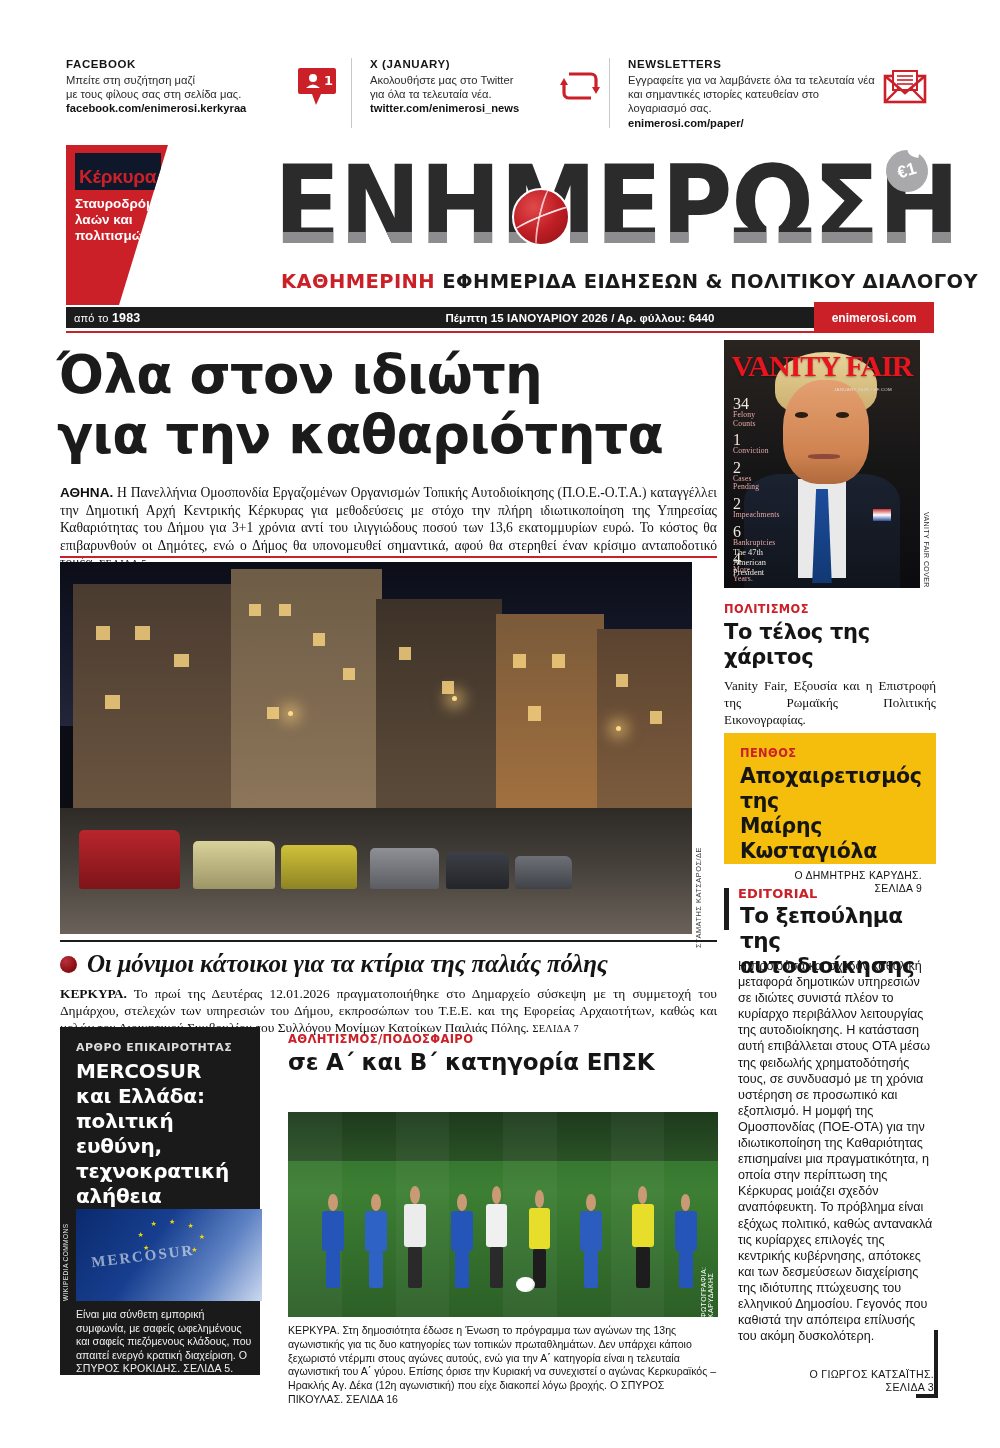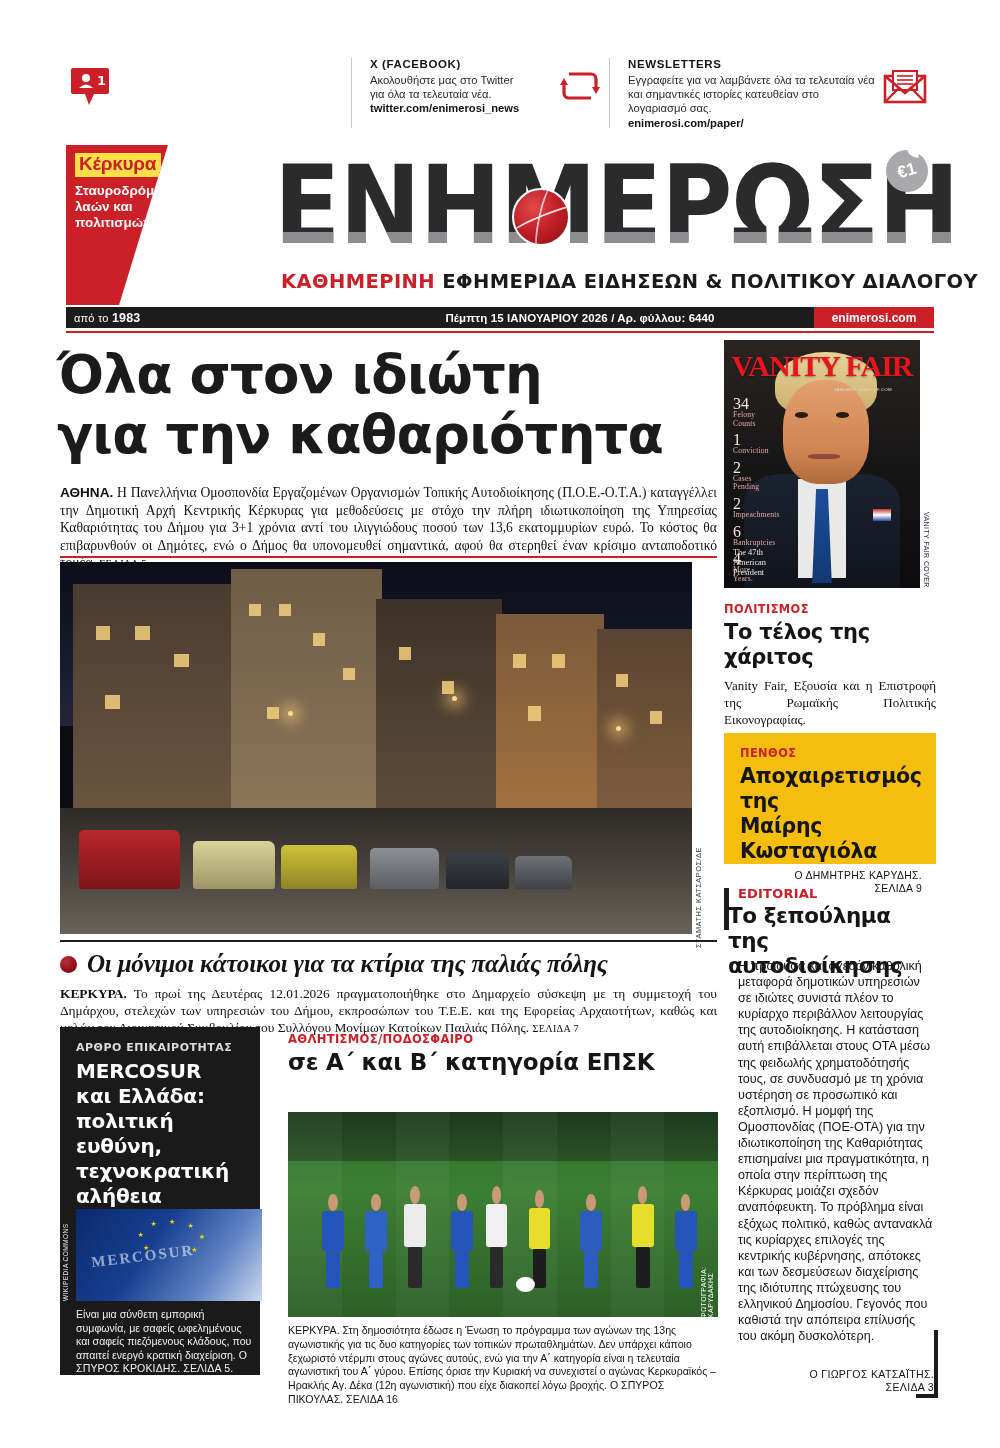--- a/index.html
+++ b/index.html
@@ -32,22 +32,22 @@
   
   .masthead { position: absolute; left: 66px; top: 140px; width: 868px; height: 190px; }
   .flag {
     position: absolute; left: 0; top: 5px; width: 102px; height: 160px;
     background: #cc2028;
     clip-path: polygon(0 0, 100% 0, 52% 100%, 0 100%);
     color: #fff; padding: 8px 9px 0 9px;
   }
   .flag-title {
     font-size: 19px; font-weight: bold; letter-spacing: -0.3px;
-    background: #fde047; color: #cc2028; display: inline-block;
-    padding: 0 5px 2px 4px; margin-bottom: 6px;
+    background: #0f172a; color: #cc2028; display: inline-block;
+    padding: 13px 5px 2px 4px; margin-bottom: 6px;
   }
   .flag-sub { font-size: 13.5px; line-height: 16px; font-weight: bold; }
 
   .logo-wrap { position: absolute; left: 208px; top: 10px; width: 660px; height: 160px; }
   .logo-word {
     position: relative; font-size: 108px; font-weight: bold; letter-spacing: -1px;
     line-height: 112px; color: #2b2b2b; white-space: nowrap;
     font-family: "DejaVu Sans", sans-serif; font-stretch: condensed;
   }
   .logo-clip {
@@ -92,21 +92,21 @@
   
   .datebar {
     position: absolute; left: 66px; top: 307px; width: 868px; height: 21px;
     background: #1c1c1c; color: #fff; display: flex; align-items: center;
     font-size: 11px;
   }
   .db-left { padding-left: 8px; width: 280px; letter-spacing: .2px; }
   .db-left b { font-size: 12.5px; }
   .db-center { flex: 1; text-align: center; font-weight: bold; font-size: 11.5px; letter-spacing: .1px; }
   .db-right {
-    width: 120px; height: 21px; background: #cc2028; color: #fff;
+    width: 120px; height: 31px; background: #cc2028; color: #fff;
     display: flex; align-items: center; justify-content: center;
     font-weight: bold; font-size: 12px;
   }
   .datebar-rule { position: absolute; left: 66px; top: 331px; width: 868px; height: 2px; background: #cc2028; }
 
   
   .lead-head {
     position: absolute; left: 57px; top: 345px; width: 660px;
     font-size: 53px; line-height: 60px; font-weight: bold; letter-spacing: -0.8px;
     color: #1b1b1b; font-family: "DejaVu Sans", sans-serif;
@@ -262,21 +262,21 @@
   }
 
   .ed-wrap { position: absolute; left: 724px; top: 886px; width: 212px; }
   .ed-mark { position: absolute; left: 0; top: 2px; width: 5px; height: 42px; background: #1c1c1c; }
   .ed-kicker {
     position: absolute; left: 14px; top: 0px;
     font-size: 13px; font-weight: bold; letter-spacing: .2px; color: #cc2028;
     font-family: "DejaVu Sans", sans-serif;
   }
   .ed-title {
-    position: absolute; left: 4px; top: 17px; width: 196px;
+    position: absolute; left: 16px; top: 17px; width: 196px;
     font-size: 21.5px; line-height: 25px; font-weight: bold; letter-spacing: -0.4px;
     color: #151515; font-family: "DejaVu Sans", sans-serif;
   }
   .ed-body {
     position: absolute; left: 14px; top: 72px; width: 198px;
     font-size: 12.6px; line-height: 16.1px; color: #151515;
   }
   .ed-sig {
     position: absolute; left: 14px; top: 1368px; width: 196px;
     font-size: 10.6px; line-height: 13px; text-align: right; letter-spacing: .3px; color: #141414;
@@ -347,33 +347,39 @@
     background:linear-gradient(180deg,#c33,#fff 50%,#2a4c9b); }
 </style>
 </head>
 <body>
 
 <div class="page">
 
   <div class="social-bar">
 
     <div class="social-cell sc-1">
+      <div class="sc-txt">
+        <div class="sc-title">FACEBOOK</div>
+        <div class="sc-line">Μπείτε στη συζήτηση μαζί</div>
+        <div class="sc-line">με τους φίλους σας στη σελίδα μας.</div>
+        <div class="sc-line b">facebook.com/enimerosi.kerkyraa</div>
+      </div>
       <div class="sc-icon">
         <svg width="48" height="46" viewBox="0 0 48 46">
           <path d="M2 2 h34 a2 2 0 0 1 2 2 v22 a2 2 0 0 1 -2 2 h-13 l-5 11 -4 -11 h-12 a2 2 0 0 1 -2 -2 v-22 a2 2 0 0 1 2 -2 z" fill="#cc2028"></path>
           <circle cx="15" cy="12" r="4" fill="#fff"></circle>
           <path d="M8 22 q7 -7 14 0 z" fill="#fff"></path>
           <text x="26" y="19" font-family="DejaVu Sans, sans-serif" font-size="13" font-weight="bold" fill="#fff">1</text>
         </svg>
       </div>
     </div>
 
     <div class="social-cell sc-2">
       <div class="sc-txt">
-        <div class="sc-title">X (FACEBOOK)</div>
+        <div class="sc-title">X (JANUARY)</div>
         <div class="sc-line">Ακολουθήστε μας στο Twitter</div>
         <div class="sc-line">για όλα τα τελευταία νέα.</div>
         <div class="sc-line b">twitter.com/enimerosi_news</div>
       </div>
       <div class="sc-icon">
         <svg width="50" height="40" viewBox="0 0 50 40">
           <path d="M14 8 h22 a5 5 0 0 1 5 5 v8" stroke="#cc2028" stroke-width="3.2" fill="none"></path>
           <path d="M41 28 l-4 -7 h8 z" fill="#cc2028"></path>
           <path d="M36 32 h-22 a5 5 0 0 1 -5 -5 v-8" stroke="#cc2028" stroke-width="3.2" fill="none"></path>
           <path d="M9 12 l4 7 h-8 z" fill="#cc2028"></path>

